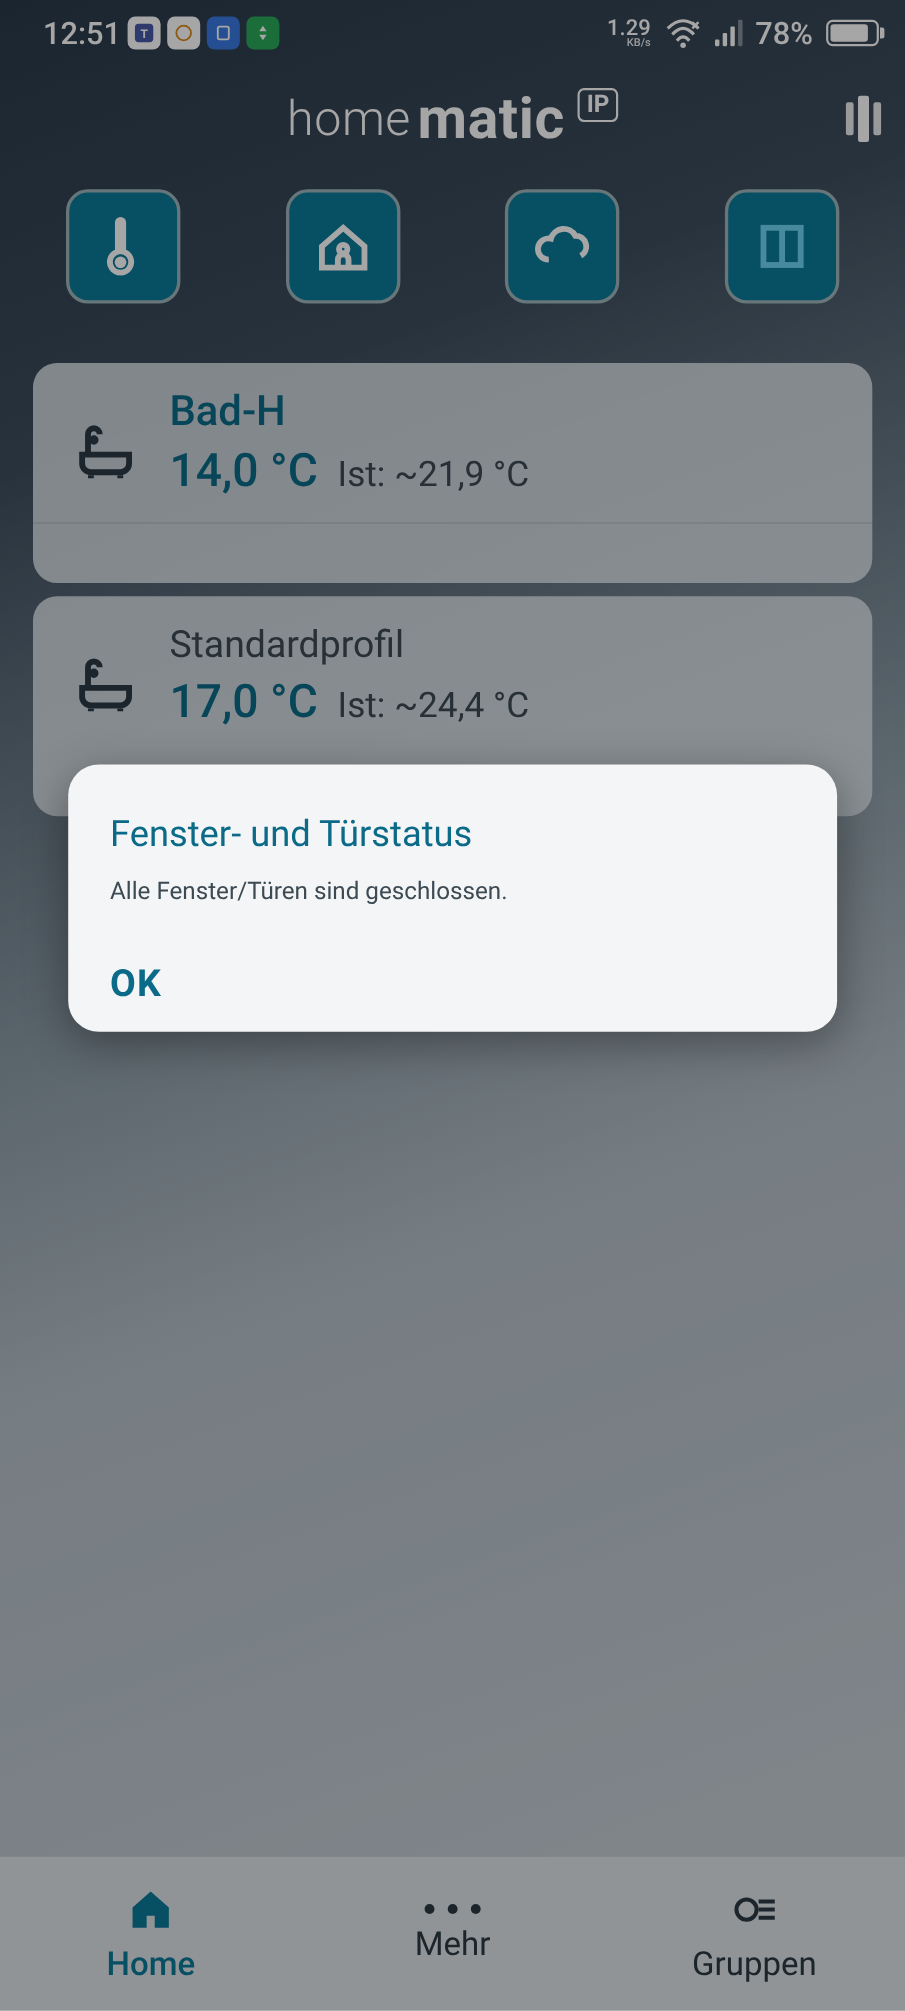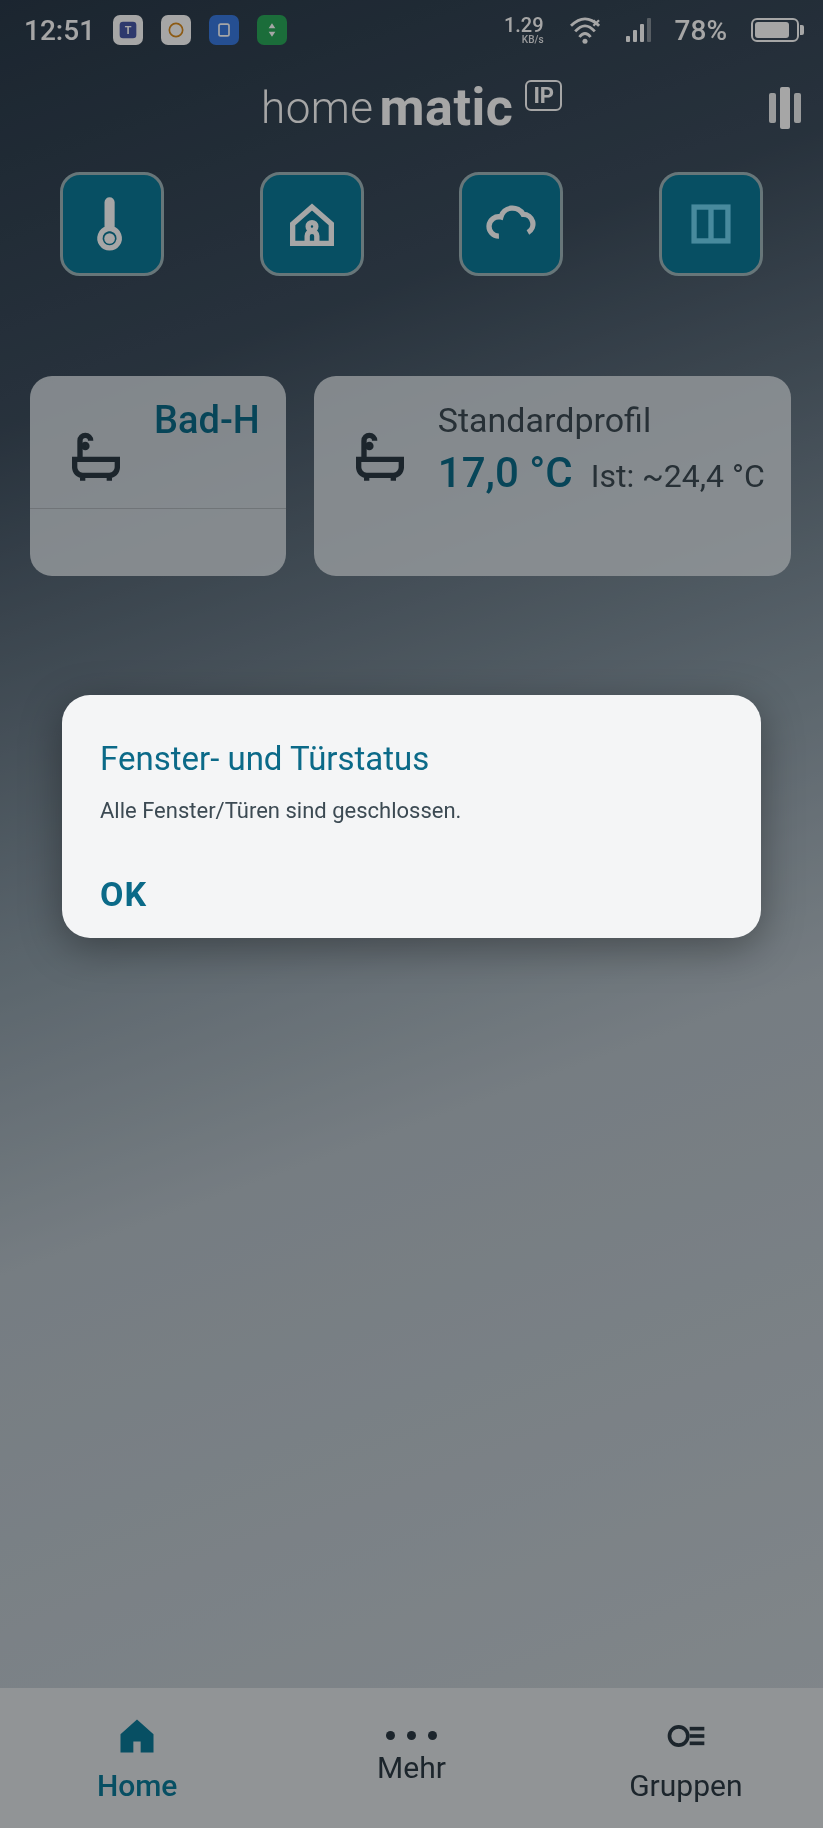--- a/index.html
+++ b/index.html
@@ -13,22 +13,22 @@
   .dim {
     position:absolute; inset:0; background:rgba(0,0,0,0.35); z-index:5;
   }
 
   
   .status-bar {
     position:absolute; top:0; left:0; right:0; height:60px;
     display:flex; align-items:center; justify-content:space-between;
     padding:0 24px; font-size:28px; font-weight:500; z-index:2;
   }
-  .sb-left { display:flex; align-items:center; gap:18px; }
-  .sb-right { display:flex; align-items:center; gap:24px; }
+  .sb-left { display:flex; align-items:center; gap:6px;margin-left:15px; }
+  .sb-right { display:flex; align-items:center; gap:12px; }
   .sb-icon {
     width:30px; height:30px; border-radius:7px; background:#fff;
     display:flex; align-items:center; justify-content:center;
   }
   .sb-icon.teams { background:#fff; }
   .sb-icon svg { width:20px; height:20px; }
   .kbs { display:flex; flex-direction:column; align-items:flex-end; line-height:1; }
   .kbs .top { font-size:20px; }
   .kbs .bot { font-size:10px; opacity:.9; }
   .battery {
@@ -71,21 +71,21 @@
   .quick-tile {
     width:104px; height:104px; background:#0b7a99; border-radius:20px;
     border:3px solid #9fb5bb; display:flex; align-items:center; justify-content:center;
   }
   .quick-tile svg { width:58px; height:58px; stroke:#fff; stroke-width:2.2; fill:none; }
   .quick-tile.active svg { stroke:#6fd4f2; }
 
   
   .cards {
     position:absolute; top:330px; left:30px; right:30px; z-index:2;
-    display:flex; flex-direction:row; gap:28px;margin-top:46px;
+    display:flex; flex-direction:column; gap:12px;
   }
   .card {
     background:rgba(225,232,236,.85); border-radius:22px; padding:22px 26px 42px 26px;
     min-height:200px;
   }
   .card .row { display:flex; align-items:flex-start; gap:18px; }
   .card .icon-wrap { width:80px; display:flex; justify-content:center; padding-top:24px; }
   .card .icon-wrap svg { width:64px; height:64px; stroke:#2b3a44; stroke-width:2; fill:none; }
   .card .info { flex:1; }
   .card .room-name { color:#0b6a88; font-size:38px; font-weight:500; }
@@ -219,20 +219,27 @@
       <div class="icon-wrap">
         <svg viewBox="0 0 24 24">
             <path d="M4 14h16v3a3 3 0 0 1-3 3H7a3 3 0 0 1-3-3z"></path>
             <path d="M6 14V7a2 2 0 0 1 4 0"></path>
             <path d="M7 21v1 M17 21v1"></path>
             <circle cx="8" cy="9" r=".6" fill="#2b3a44"></circle>
           </svg>
       </div>
       <div class="info">
         <div class="room-name">Bad-H</div>
+        <div class="temps">
+          <span class="set-temp">14,0 °C</span>
+          <span class="ist">
+            <span>Ist:</span>
+            <span>~21,9 °C</span>
+          </span>
+        </div>
       </div>
     </div>
     <hr>
   </div>
 
   <div class="card">
     <div class="row">
       <div class="icon-wrap">
         <svg viewBox="0 0 24 24">
             <path d="M4 14h16v3a3 3 0 0 1-3 3H7a3 3 0 0 1-3-3z"></path>

